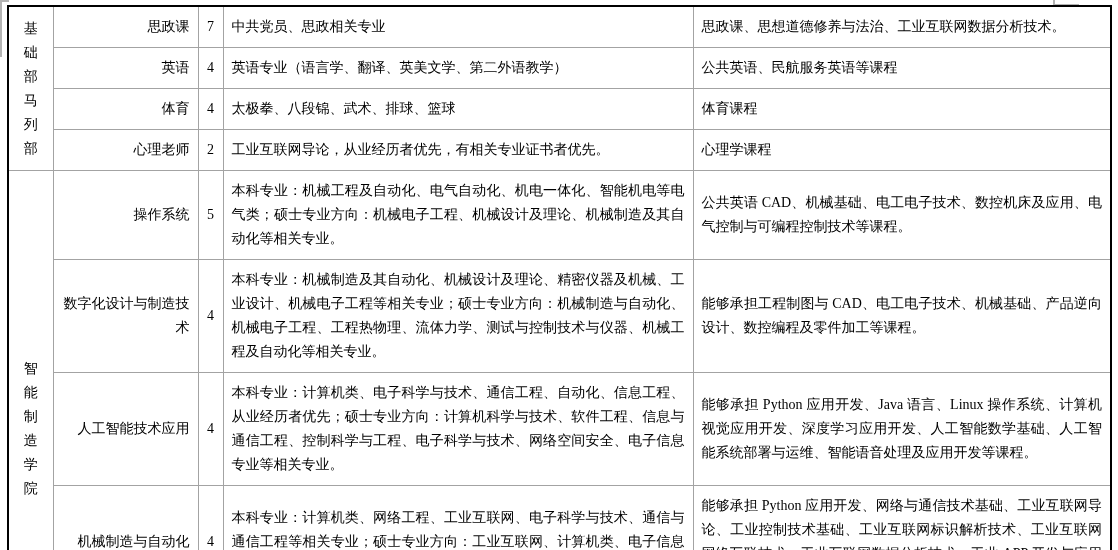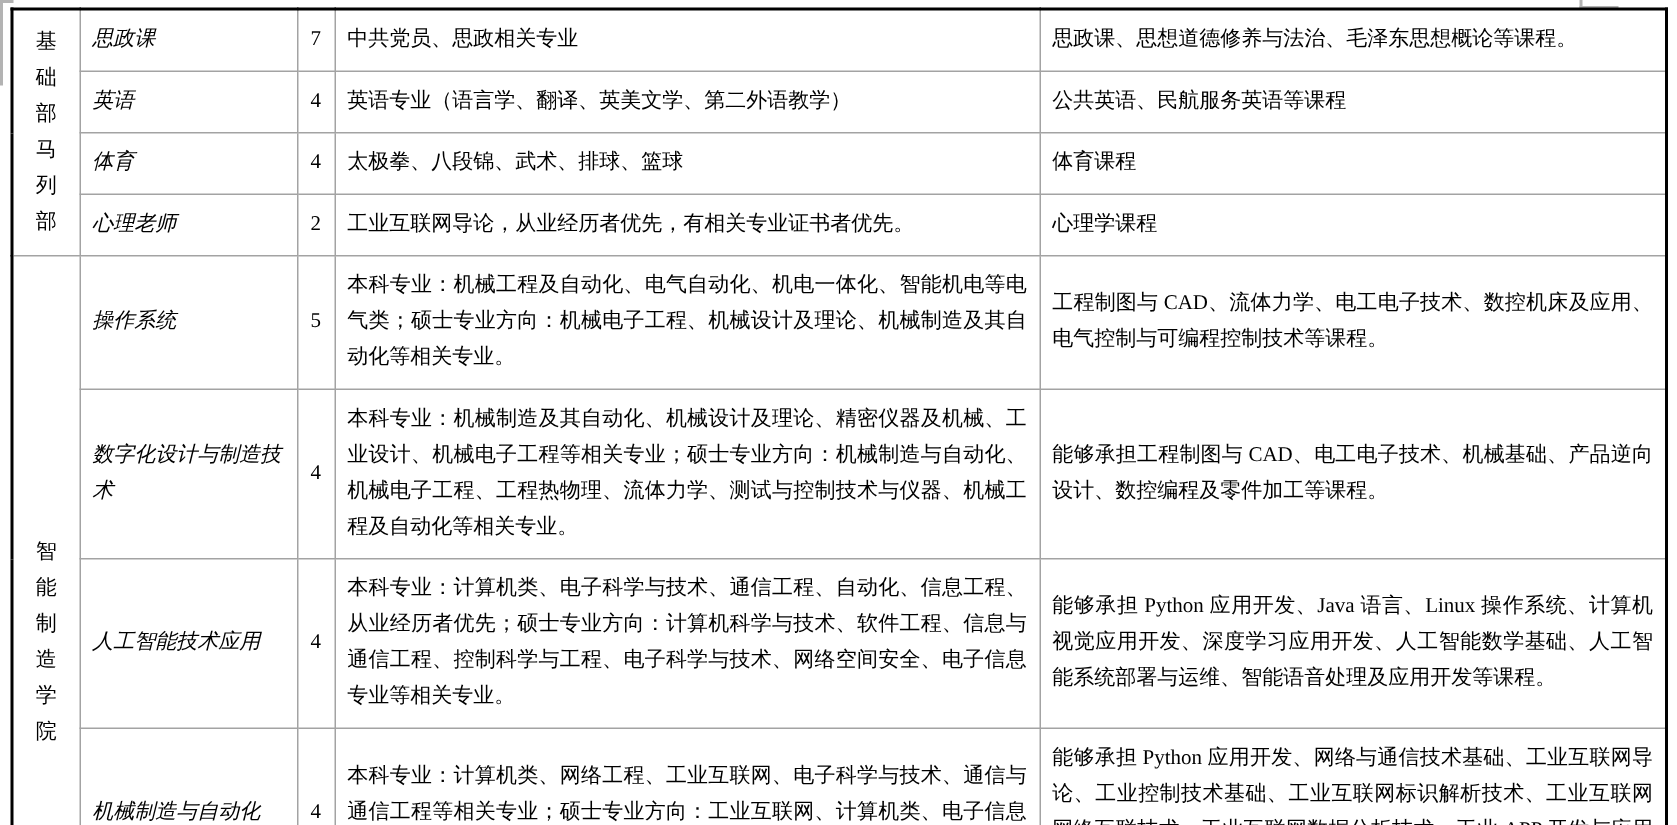--- a/index.html
+++ b/index.html
@@ -37,24 +37,23 @@
     padding: 8px 8px;
     overflow: hidden;
   }
   td.dept-cell {
     text-align: center;
     padding: 0 6px;
     line-height: 29px;
     word-break: break-all;
   }
   td.position-cell {
-    text-align: left;
+    text-align: right;
     padding: 0 10px;
     word-break: break-all;
-    font-style: italic;
   }
   td.count-cell {
     text-align: center;
     padding: 0 2px;
   }
   td.majors-cell, td.courses-cell {
     text-align: justify;
     word-break: break-all;
     font-family: Liberation Serif, serif;
   }
@@ -85,21 +84,21 @@
       <col style="width:25px">
       <col style="width:470px">
       <col style="width:418px">
     </colgroup>
     <tbody>
       <tr style="height:26px">
         <td class="dept-cell" rowspan="4">基础部马列部</td>
         <td class="position-cell">思政课</td>
         <td class="count-cell">7</td>
         <td class="majors-cell">中共党员、思政相关专业</td>
-        <td class="courses-cell">思政课、思想道德修养与法治、毛泽东思想概论等课程。</td>
+        <td class="courses-cell">思政课、思想道德修养与法治、工业互联网数据分析技术。</td>
       </tr>
       <tr style="height:28px">
         <td class="position-cell">英语</td>
         <td class="count-cell">4</td>
         <td class="majors-cell">英语专业（语言学、翻译、英美文学、第二外语教学）</td>
         <td class="courses-cell">公共英语、民航服务英语等课程</td>
       </tr>
       <tr style="height:29px">
         <td class="position-cell">体育</td>
         <td class="count-cell">4</td>
@@ -110,21 +109,21 @@
         <td class="position-cell">心理老师</td>
         <td class="count-cell">2</td>
         <td class="majors-cell">工业互联网导论，从业经历者优先，有相关专业证书者优先。</td>
         <td class="courses-cell">心理学课程</td>
       </tr>
       <tr style="height:73px">
         <td class="dept-cell" rowspan="5">智能制造学院</td>
         <td class="position-cell">操作系统</td>
         <td class="count-cell">5</td>
         <td class="majors-cell">本科专业：机械工程及自动化、电气自动化、机电一体化、智能机电等电气类；硕士专业方向：机械电子工程、机械设计及理论、机械制造及其自动化等相关专业。</td>
-        <td class="courses-cell">工程制图与 CAD、流体力学、电工电子技术、数控机床及应用、电气控制与可编程控制技术等课程。</td>
+        <td class="courses-cell">公共英语 CAD、机械基础、电工电子技术、数控机床及应用、电气控制与可编程控制技术等课程。</td>
       </tr>
       <tr style="height:98px">
         <td class="position-cell">数字化设计与制造技术</td>
         <td class="count-cell">4</td>
         <td class="majors-cell">本科专业：机械制造及其自动化、机械设计及理论、精密仪器及机械、工业设计、机械电子工程等相关专业；硕士专业方向：机械制造与自动化、机械电子工程、工程热物理、流体力学、测试与控制技术与仪器、机械工程及自动化等相关专业。</td>
         <td class="courses-cell">能够承担工程制图与 CAD、电工电子技术、机械基础、产品逆向设计、数控编程及零件加工等课程。</td>
       </tr>
       <tr style="height:93px">
         <td class="position-cell">人工智能技术应用</td>
         <td class="count-cell">4</td>

